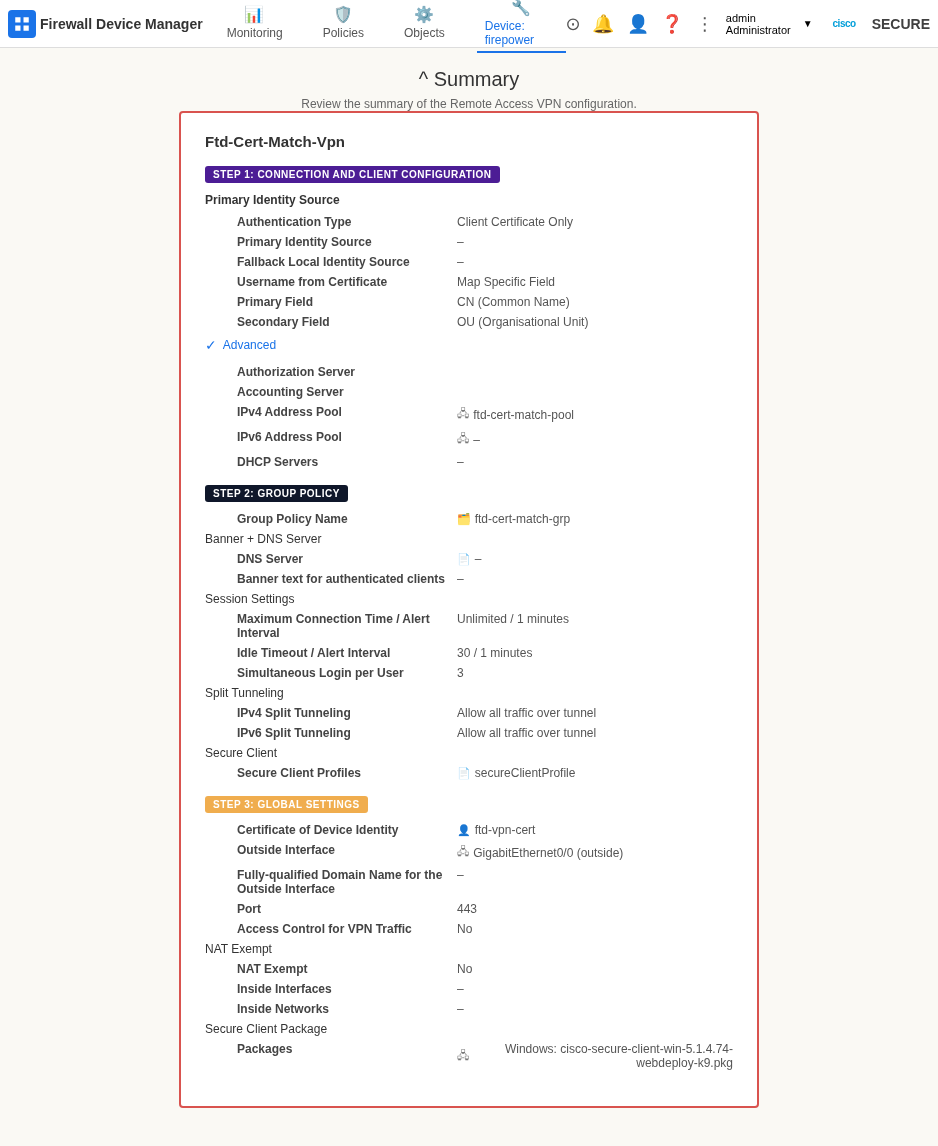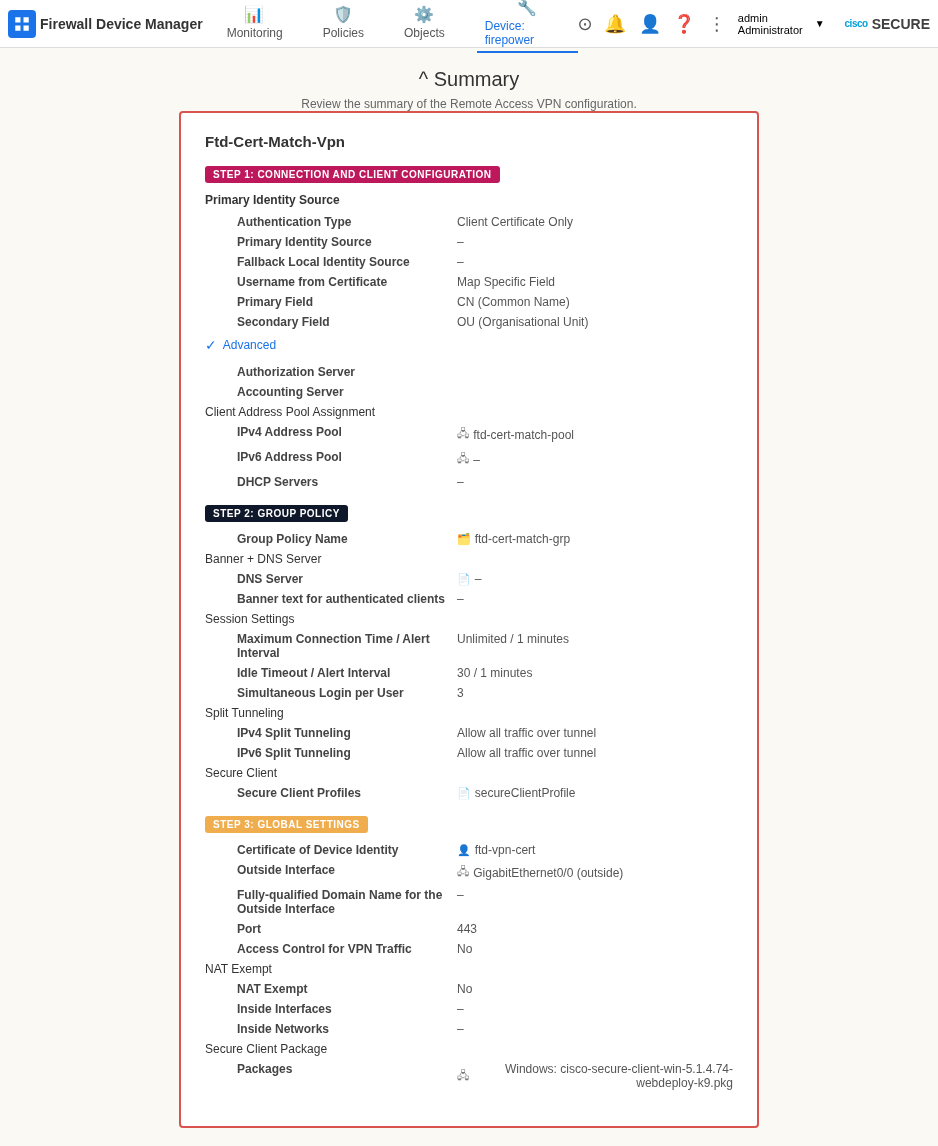--- a/index.html
+++ b/index.html
@@ -14,40 +14,40 @@
     .header-logo-icon { width: 28px; height: 28px; background: #1a73e8; border-radius: 4px; display: flex; align-items: center; justify-content: center; }
     .header-logo-icon svg { width: 18px; height: 18px; fill: white; }
     .header-app-name { font-size: 14px; font-weight: 600; color: #333; }
     .nav-tabs { display: flex; align-items: center; gap: 24px; flex: 1; }
     .nav-tab { display: flex; flex-direction: column; align-items: center; padding: 4px 8px; cursor: pointer; color: #555; font-size: 12px; gap: 2px; border-bottom: 2px solid transparent; }
     .nav-tab.active { color: #1a73e8; border-bottom: 2px solid #1a73e8; }
     .nav-tab-icon { font-size: 16px; }
     .header-right { display: flex; align-items: center; gap: 12px; margin-left: auto; }
     .header-icon-btn { cursor: pointer; color: #555; font-size: 18px; }
     .header-user { display: flex; flex-direction: column; font-size: 11px; }
-    .cisco-brand { display: flex; align-items: center; gap: 4px; margin-left: 8px; justify-content: flex-end; }
+    .cisco-brand { display: flex; align-items: center; gap: 16px; margin-left: 8px; justify-content: flex-end; }
     .cisco-logo { font-size: 10px; color: #049fd9; font-weight: 900; letter-spacing: -0.5px; }
     .cisco-secure { font-size: 14px; font-weight: 700; color: #404040; }
 
     
     .page-content { padding: 20px 40px; background: #faf9f4; min-height: calc(1146px - 48px); }
     .page-title { text-align: center; font-size: 20px; font-weight: 400; color: #333; margin-bottom: 6px; }
     .page-subtitle { text-align: center; font-size: 12px; color: #666; }
 
     
     .summary-card {
       background: #fff; border: 2px solid #d9534f;
       border-radius: 4px; padding: 20px 24px;
       margin: 0 auto; max-width: 580px;
     }
     .card-title { font-size: 15px; font-weight: 600; color: #333; margin-bottom: 16px; }
 
     
     .step-badge {
-      display: inline-block; background: #be185d; color: #fff;
+      display: inline-block; background: #4c1d95; color: #fff;
       font-size: 10px; font-weight: 700; padding: 3px 8px;
       border-radius: 3px; margin-bottom: 10px; letter-spacing: 0.5px;
     }
     .step-badge.blue { background: #0f172a; }
     .step-badge.orange { background: #f0ad4e; }
 
     
     .section { margin-bottom: 16px; }
     .section-label { font-size: 12px; font-weight: 600; color: #333; margin-bottom: 8px; }
     .section-sublabel { font-size: 12px; color: #333; margin-bottom: 6px; font-weight: 400; }
@@ -157,21 +157,20 @@
       </div>
 
       <div class="config-row">
         <span class="label">Authorization Server</span>
         <span class="value"></span>
       </div>
       <div class="config-row">
         <span class="label">Accounting Server</span>
         <span class="value"></span>
       </div>
-      <div class="section-sublabel">Client Address Pool Assignment</div>
       <div class="config-row">
         <span class="label">IPv4 Address Pool</span>
         <span class="value"><span class="icon-sm">🖧</span> ftd-cert-match-pool</span>
       </div>
       <div class="config-row">
         <span class="label">IPv6 Address Pool</span>
         <span class="value"><span class="icon-sm">🖧</span> –</span>
       </div>
       <div class="config-row">
         <span class="label">DHCP Servers</span>

